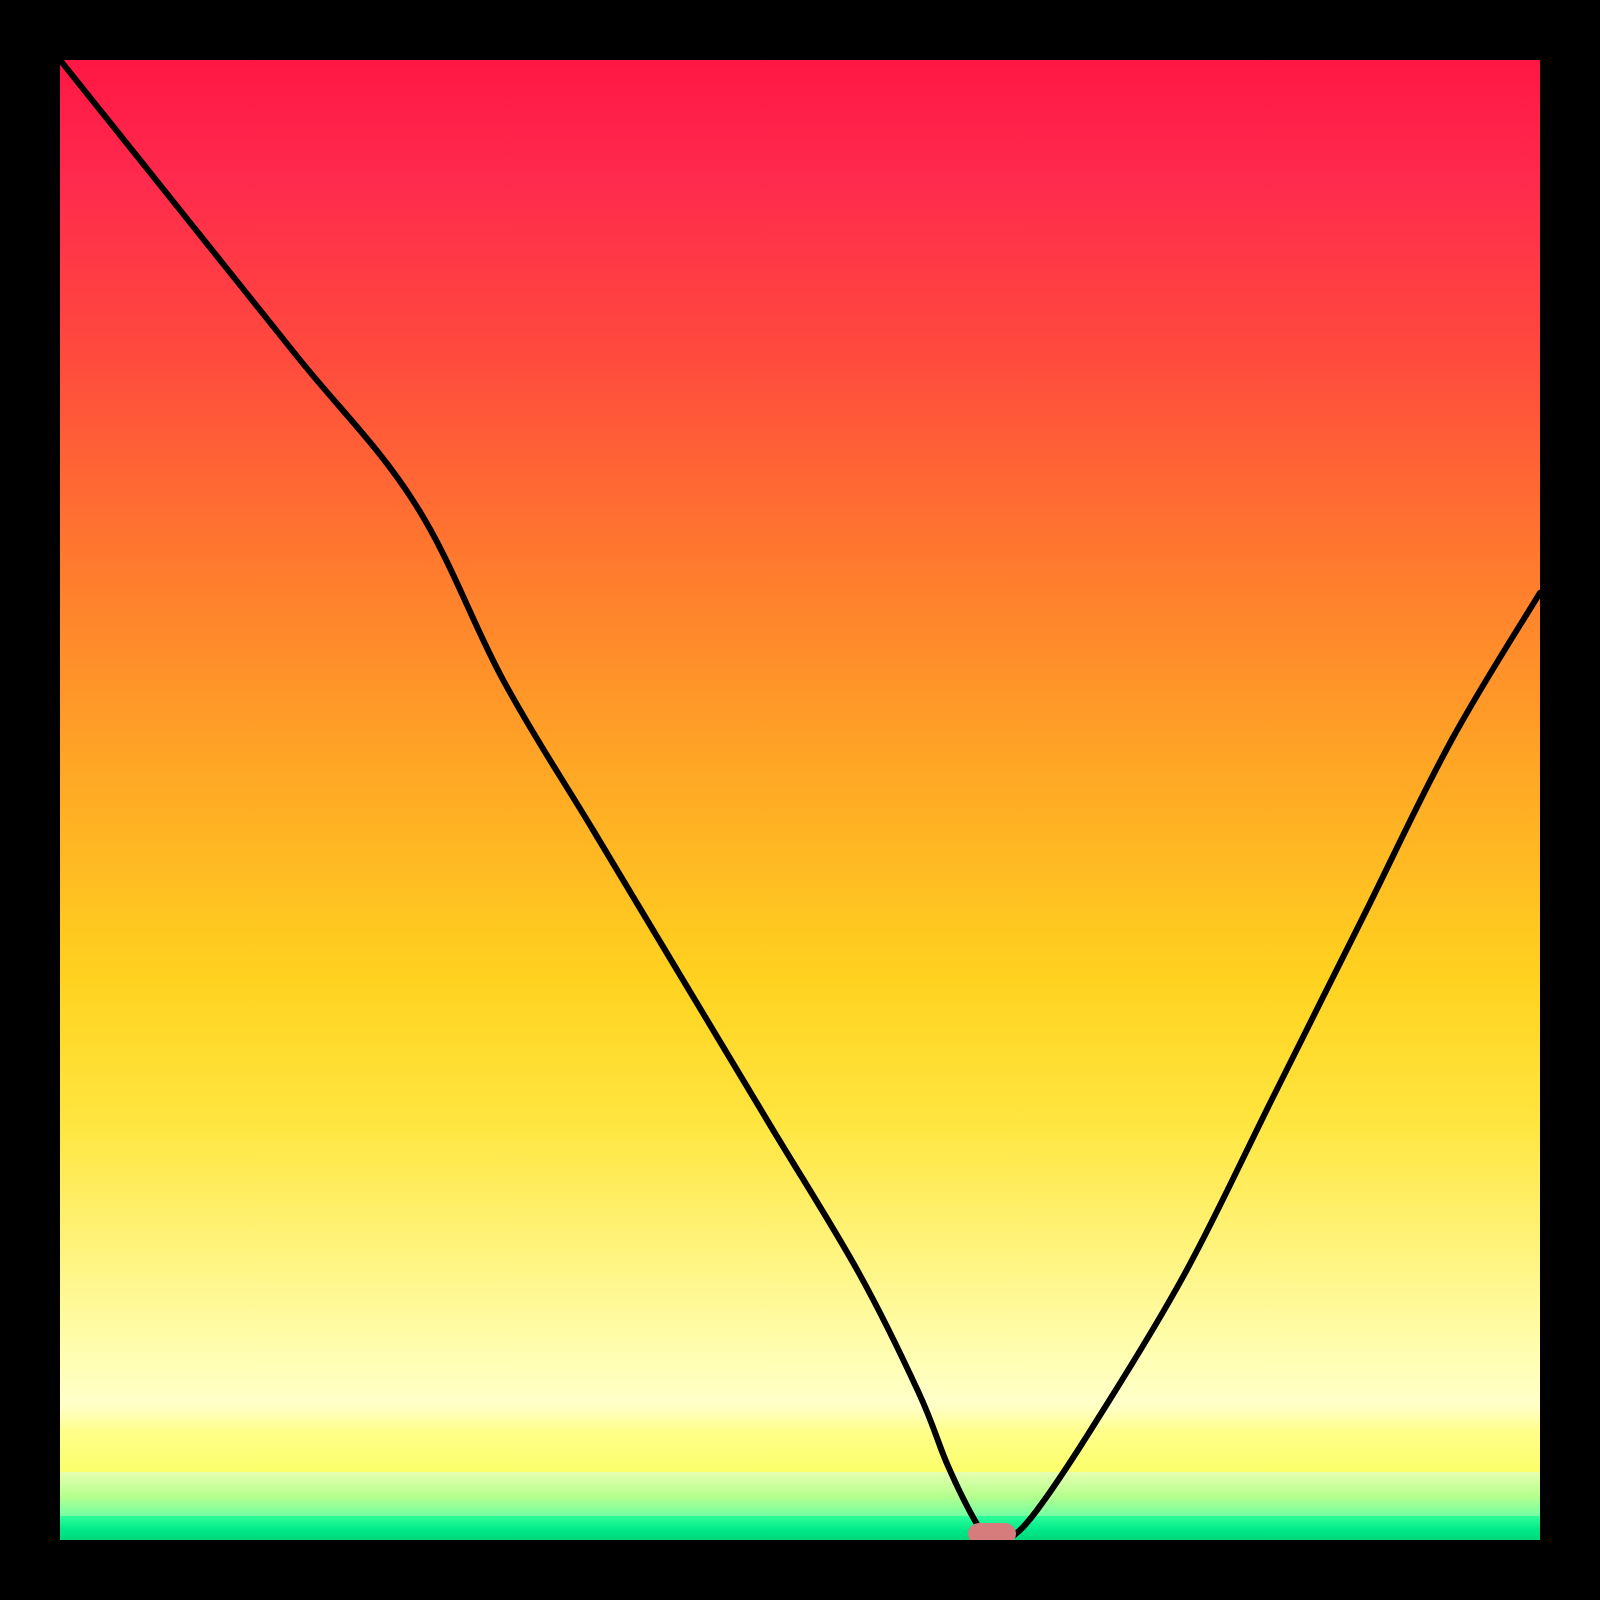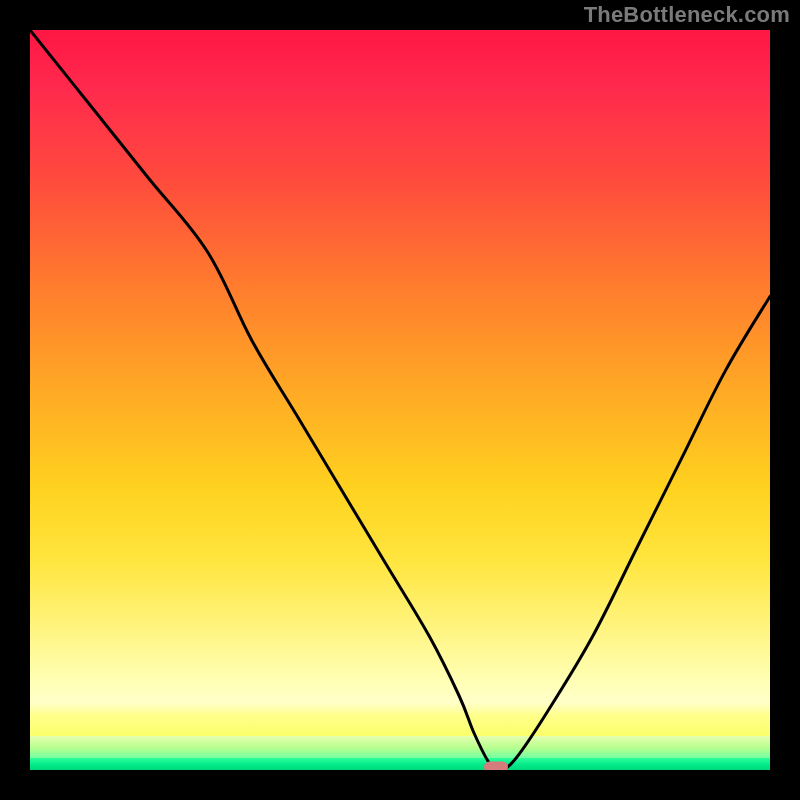--- a/index.html
+++ b/index.html
@@ -107,21 +107,20 @@
     border-radius: 6px;
     background: #d77c7c;
     z-index: 4;
     transform: translate(-50%, -50%);
   }
 </style>
 </head>
 <body>
 
 <div class="frame">
-  <div class="watermark">TheBottleneck.com</div>
 
   <div class="plot">
     <div class="grad-main"></div>
     <div class="band band-yellow"></div>
     <div class="band band-lightgreen"></div>
     <div class="band band-green"></div>
 
     <svg class="curve" viewBox="0 0 740 740" preserveAspectRatio="none">
       <path id="curve-path" fill="none" stroke="#000" stroke-width="3" stroke-linecap="round" stroke-linejoin="round" d="M 0.0 0.0 C 10.7 13.3, 37.9 47.4, 59.2 74.0 C 80.5 100.6, 97.1 121.4, 118.4 148.0 C 139.7 174.6, 159.0 192.7, 177.6 222.0 C 196.2 251.3, 206.0 281.5, 222.0 310.8 C 238.0 340.1, 250.4 358.2, 266.4 384.8 C 282.4 411.4, 294.8 432.2, 310.8 458.8 C 326.8 485.4, 339.2 506.2, 355.2 532.8 C 371.2 559.4, 386.3 582.8, 399.6 606.8 C 412.9 630.8, 421.2 648.7, 429.2 666.0 C 437.2 683.3, 438.7 691.0, 444.0 703.0 C 449.3 715.0, 454.8 725.9, 458.8 732.6 C 462.8 739.3, 463.5 738.7, 466.2 740.0 C 468.9 741.3, 469.6 742.7, 473.6 740.0 C 477.6 737.3, 480.4 735.9, 488.4 725.2 C 496.4 714.5, 504.7 702.1, 518.0 680.8 C 531.3 659.5, 546.4 636.1, 562.4 606.8 C 578.4 577.5, 590.8 550.0, 606.8 518.0 C 622.8 486.0, 635.2 461.2, 651.2 429.2 C 667.2 397.2, 679.6 369.7, 695.6 340.4 C 711.6 311.1, 732.0 279.7, 740.0 266.4"></path>
     </svg>

